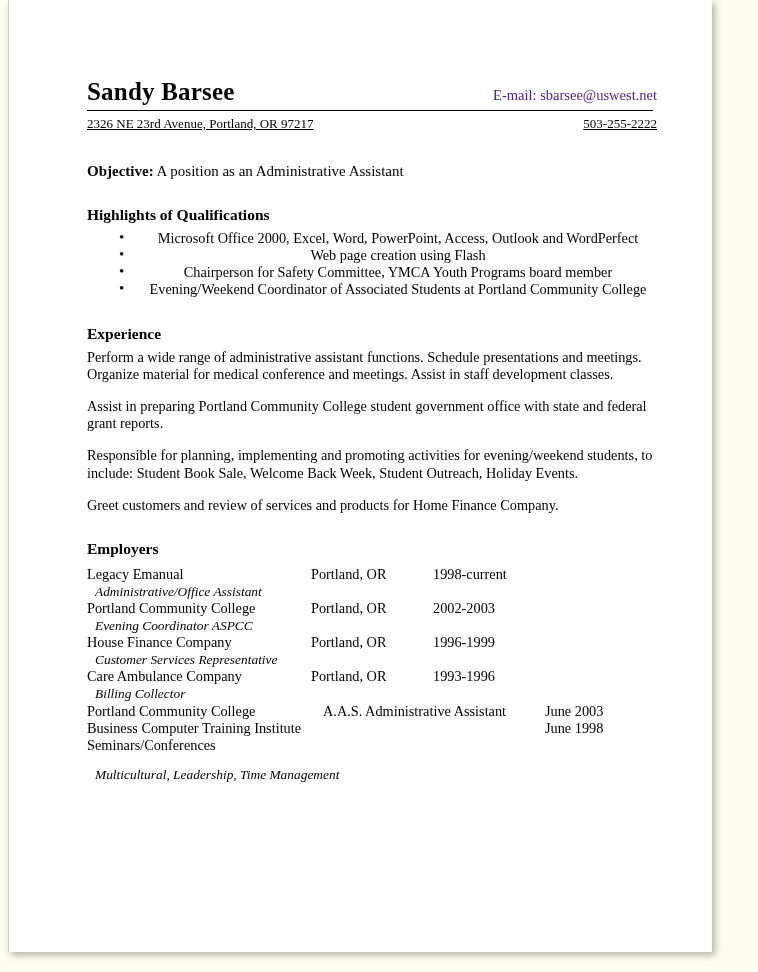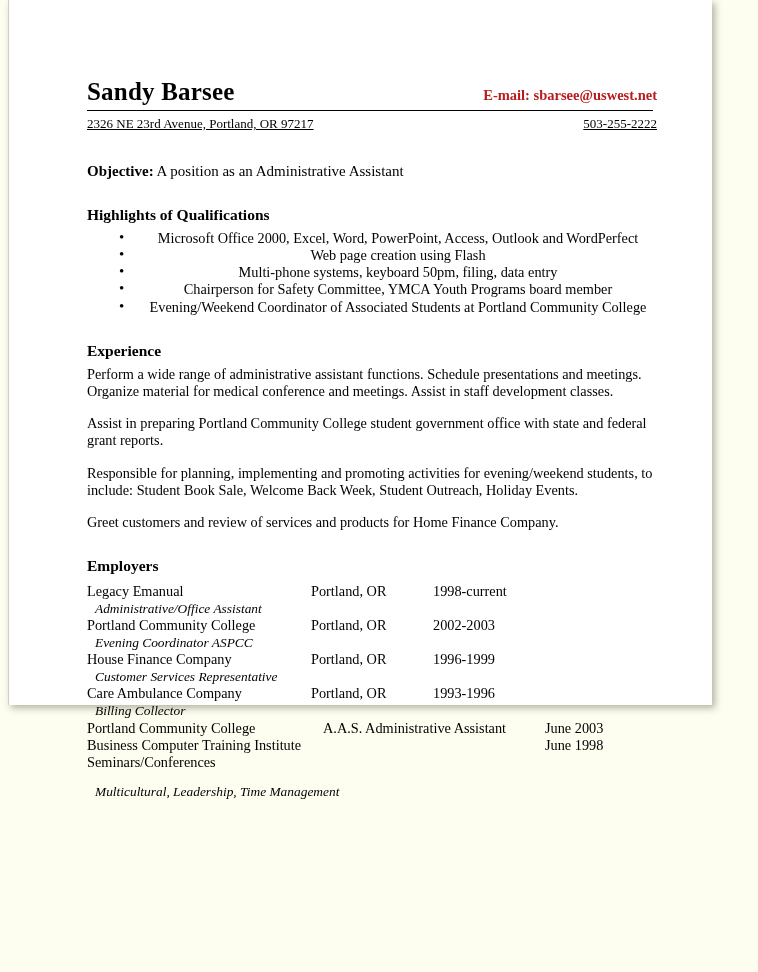--- a/index.html
+++ b/index.html
@@ -16,21 +16,21 @@
   #root {
     position: relative;
     width: 758px;
     height: 972px;
   }
   .page {
     position: absolute;
     left: 8px;
     top: 0px;
     width: 704px;
-    height: 705px;
+    height: 952px;
     background: #ffffff;
     border-left: 1px solid #cfcfc4;
     box-shadow: 3px 3px 7px rgba(90, 90, 70, 0.45);
     box-sizing: border-box;
   }
   .content {
     position: absolute;
     left: 78px;
     top: 78px;
     width: 570px;
@@ -44,22 +44,22 @@
   }
   .name {
     font-size: 25px;
     font-weight: bold;
     letter-spacing: 0.2px;
     color: #000;
     line-height: 1.15;
   }
   .email {
     font-size: 14.5px;
-    font-weight: bold;
-    color: #b91c1c;
+    font-weight: normal;
+    color: #4c1d95;
     padding-bottom: 2px;
   }
   .rule {
     border: 0;
     border-top: 1.4px solid #000;
     margin: 3px 0 0 0;
     width: 566px;
   }
   .addr-row {
     display: flex;
@@ -170,21 +170,20 @@
 
       <div class="objective">
         <span class="lbl">Objective:</span>
         <span>A position as an Administrative Assistant</span>
       </div>
 
       <div class="sec-h">Highlights of Qualifications</div>
       <ul class="bullets">
         <li>Microsoft Office 2000, Excel, Word, PowerPoint, Access, Outlook and WordPerfect</li>
         <li>Web page creation using Flash</li>
-        <li>Multi-phone systems, keyboard 50pm, filing, data entry</li>
         <li>Chairperson for Safety Committee, YMCA Youth Programs board member</li>
         <li>Evening/Weekend Coordinator of Associated Students at Portland Community College</li>
       </ul>
 
       <div class="sec-h">Experience</div>
       <div>
         <p class="exp-p">Perform a wide range of administrative assistant functions. Schedule presentations and meetings. Organize material for medical conference and meetings. Assist in staff development classes.</p>
         <p class="exp-p">Assist in preparing Portland Community College student government office with state and federal grant reports.</p>
         <p class="exp-p">Responsible for planning, implementing and promoting activities for evening/weekend students, to include: Student Book Sale, Welcome Back Week, Student Outreach, Holiday Events.</p>
         <p class="exp-p">Greet customers and review of services and products for Home Finance Company.</p>

